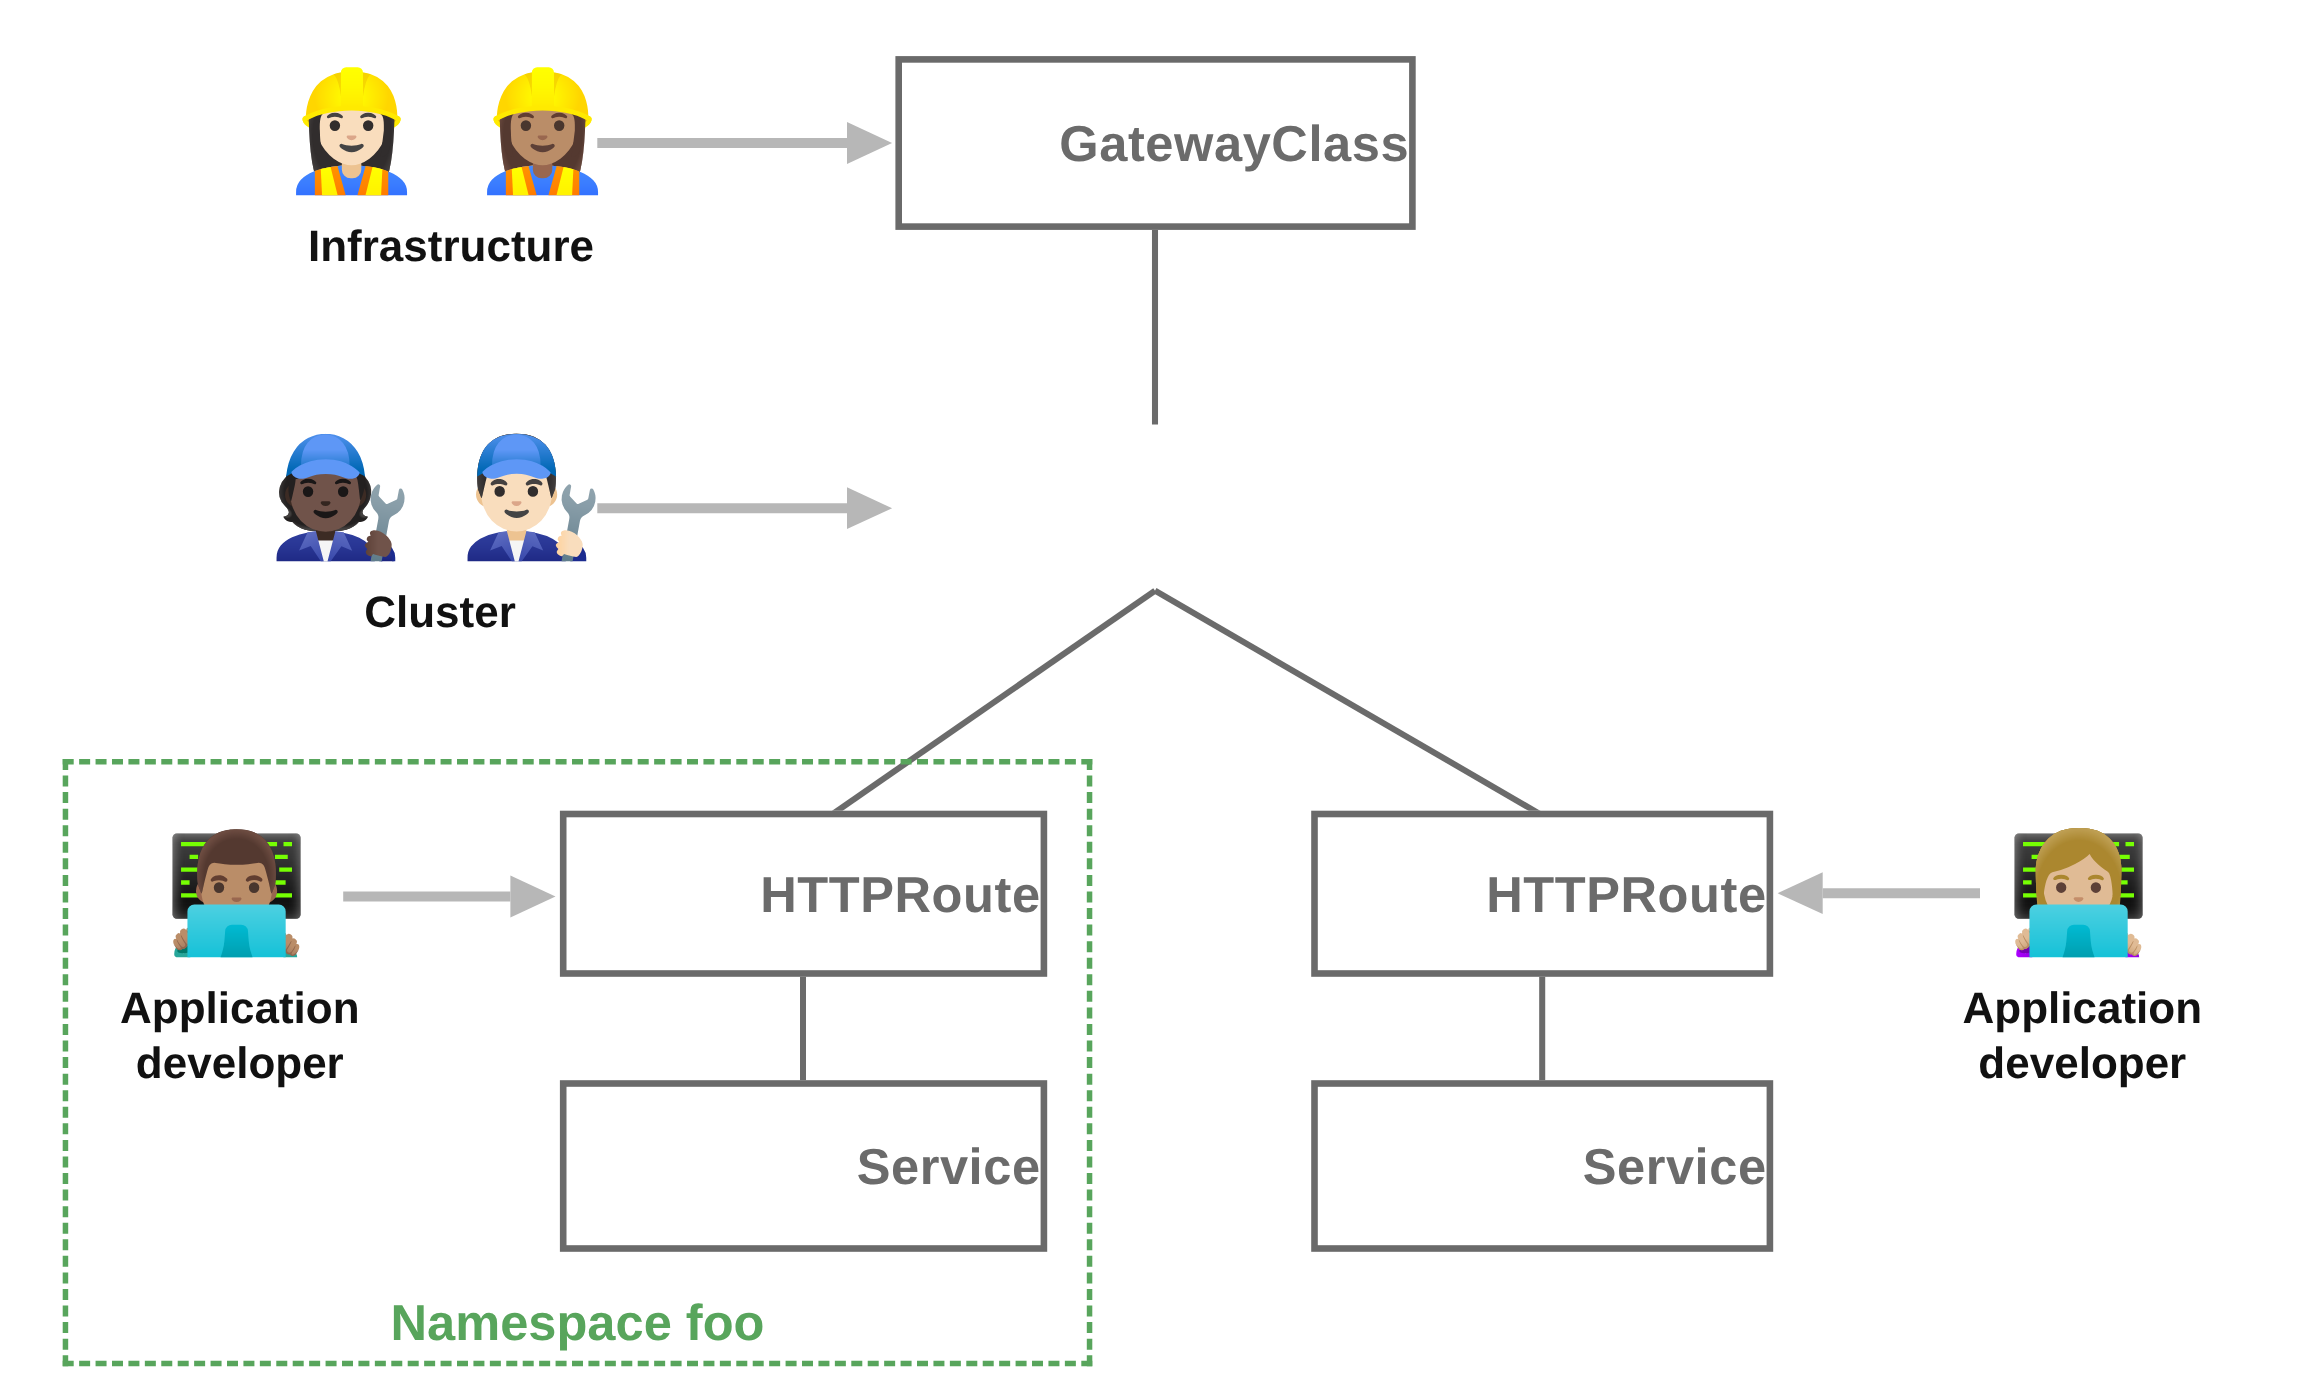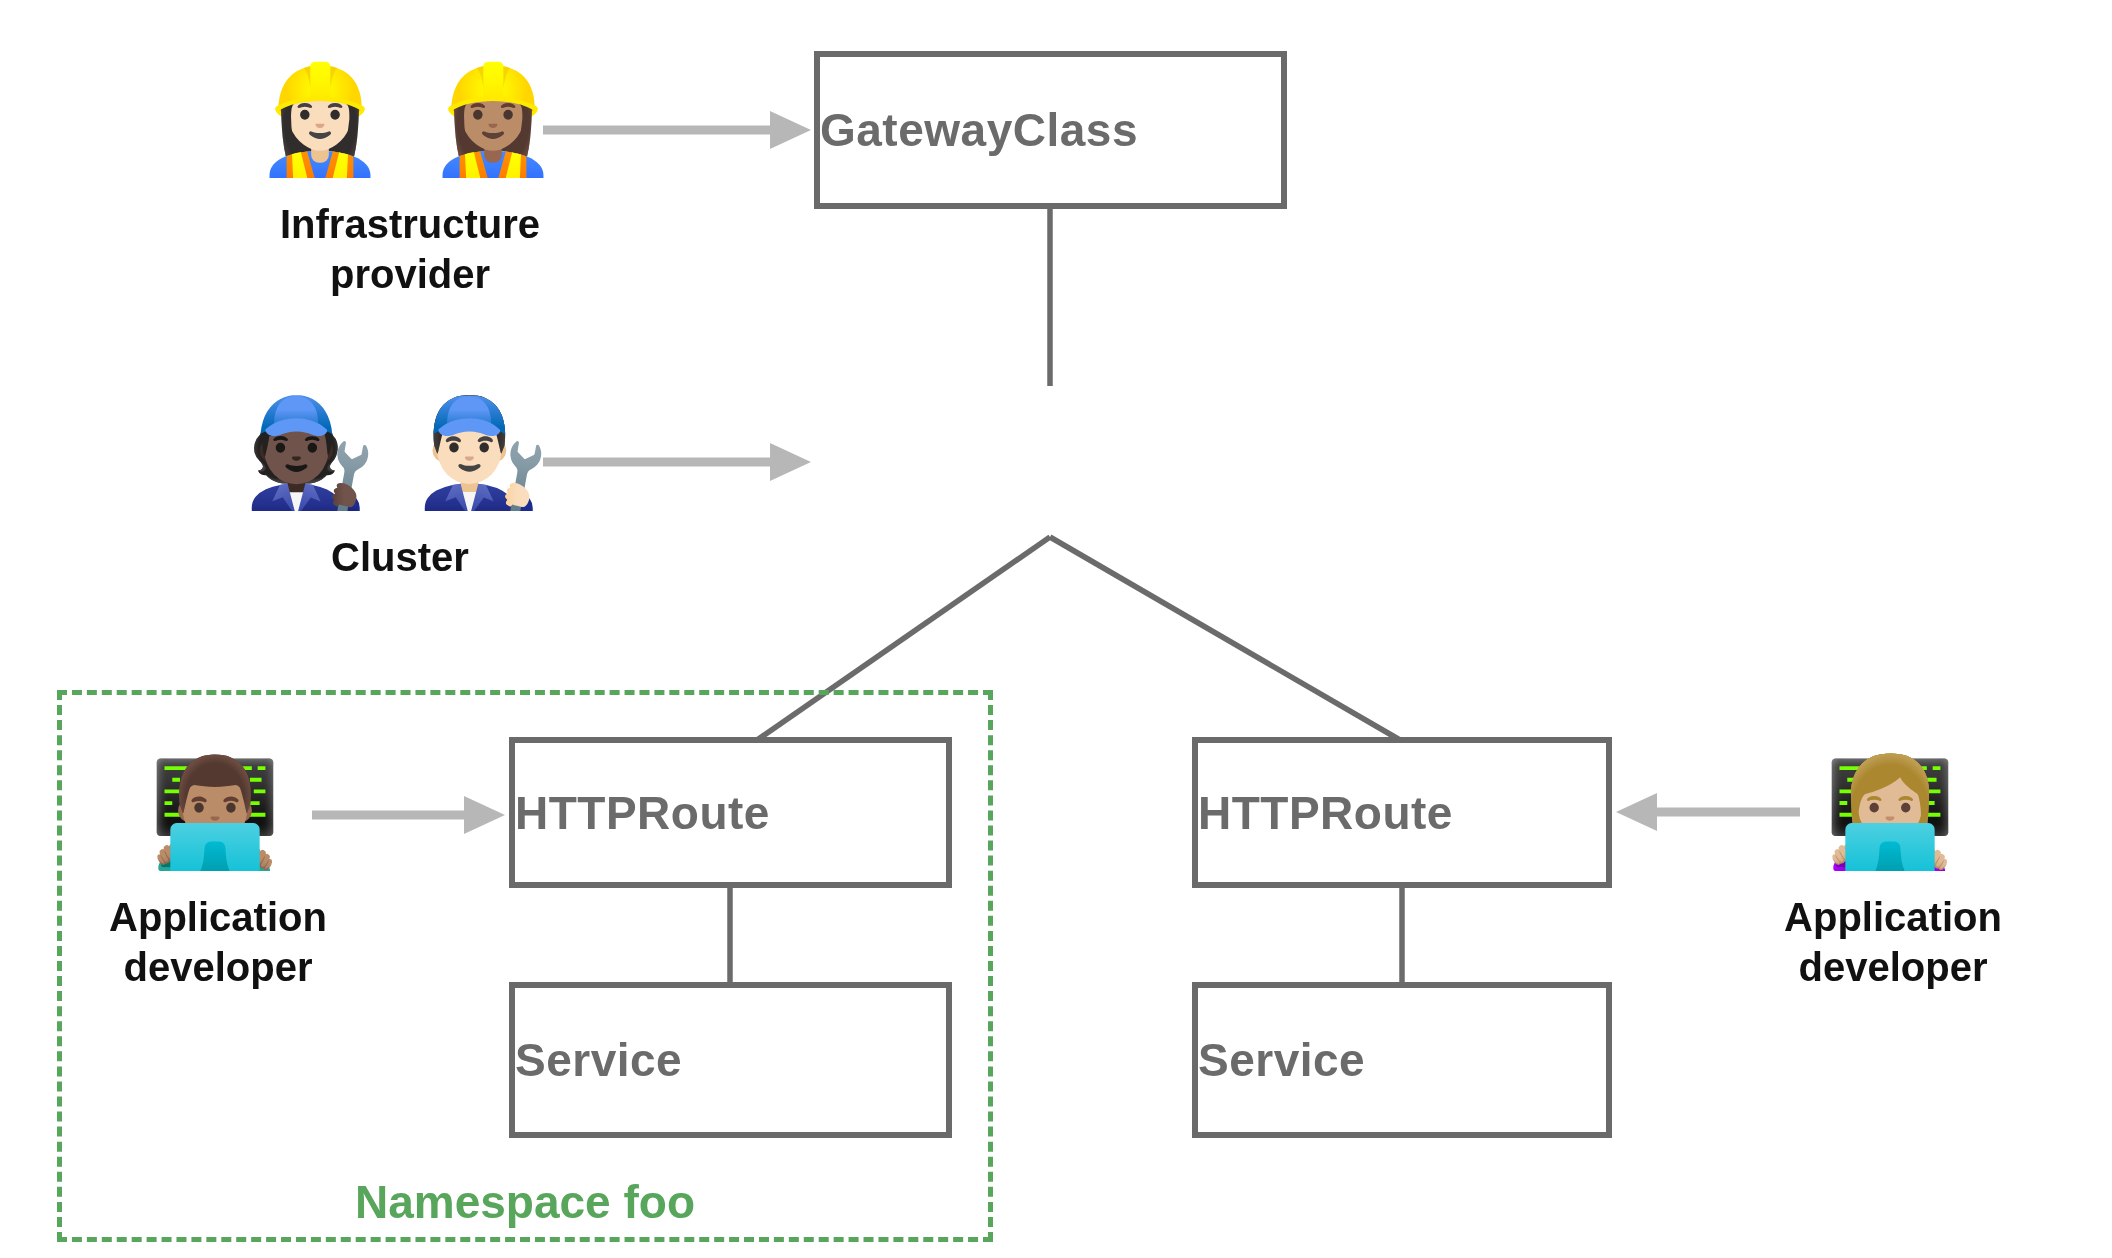--- a/index.html
+++ b/index.html
@@ -35,21 +35,21 @@
     fill: var(--arrow, #b7b7b7);
     stroke: none;
   }
   .node {
     position: absolute;
     box-sizing: border-box;
     background: #ffffff;
     border: 6px solid var(--box-border, #6a6a6a);
     display: flex;
     align-items: center;
-    justify-content: flex-start;
+    justify-content: flex-end;
   }
   .node-label {
     font-size: 46px;
     font-weight: bold;
     letter-spacing: 0.5px;
     color: var(--box-text, #6b6b6b);
   }
   .namespace {
     position: absolute;
     box-sizing: border-box;
@@ -140,21 +140,20 @@
     <span class="node-label">Service</span>
   </div>
 
   <div class="persona" style="left:410px; top:55px;">
     <div class="emoji-row">
       <span>👷🏻‍♀️</span>
       <span>👷🏽‍♀️</span>
     </div>
     <div class="persona-label">
       <div>Infrastructure</div>
-      <div>provider</div>
     </div>
   </div>
 
   <div class="persona" style="left:400px; top:388px;">
     <div class="emoji-row">
       <span>🧑🏿‍🔧</span>
       <span>👨🏻‍🔧</span>
     </div>
     <div class="persona-label">
       <div>Cluster</div>

